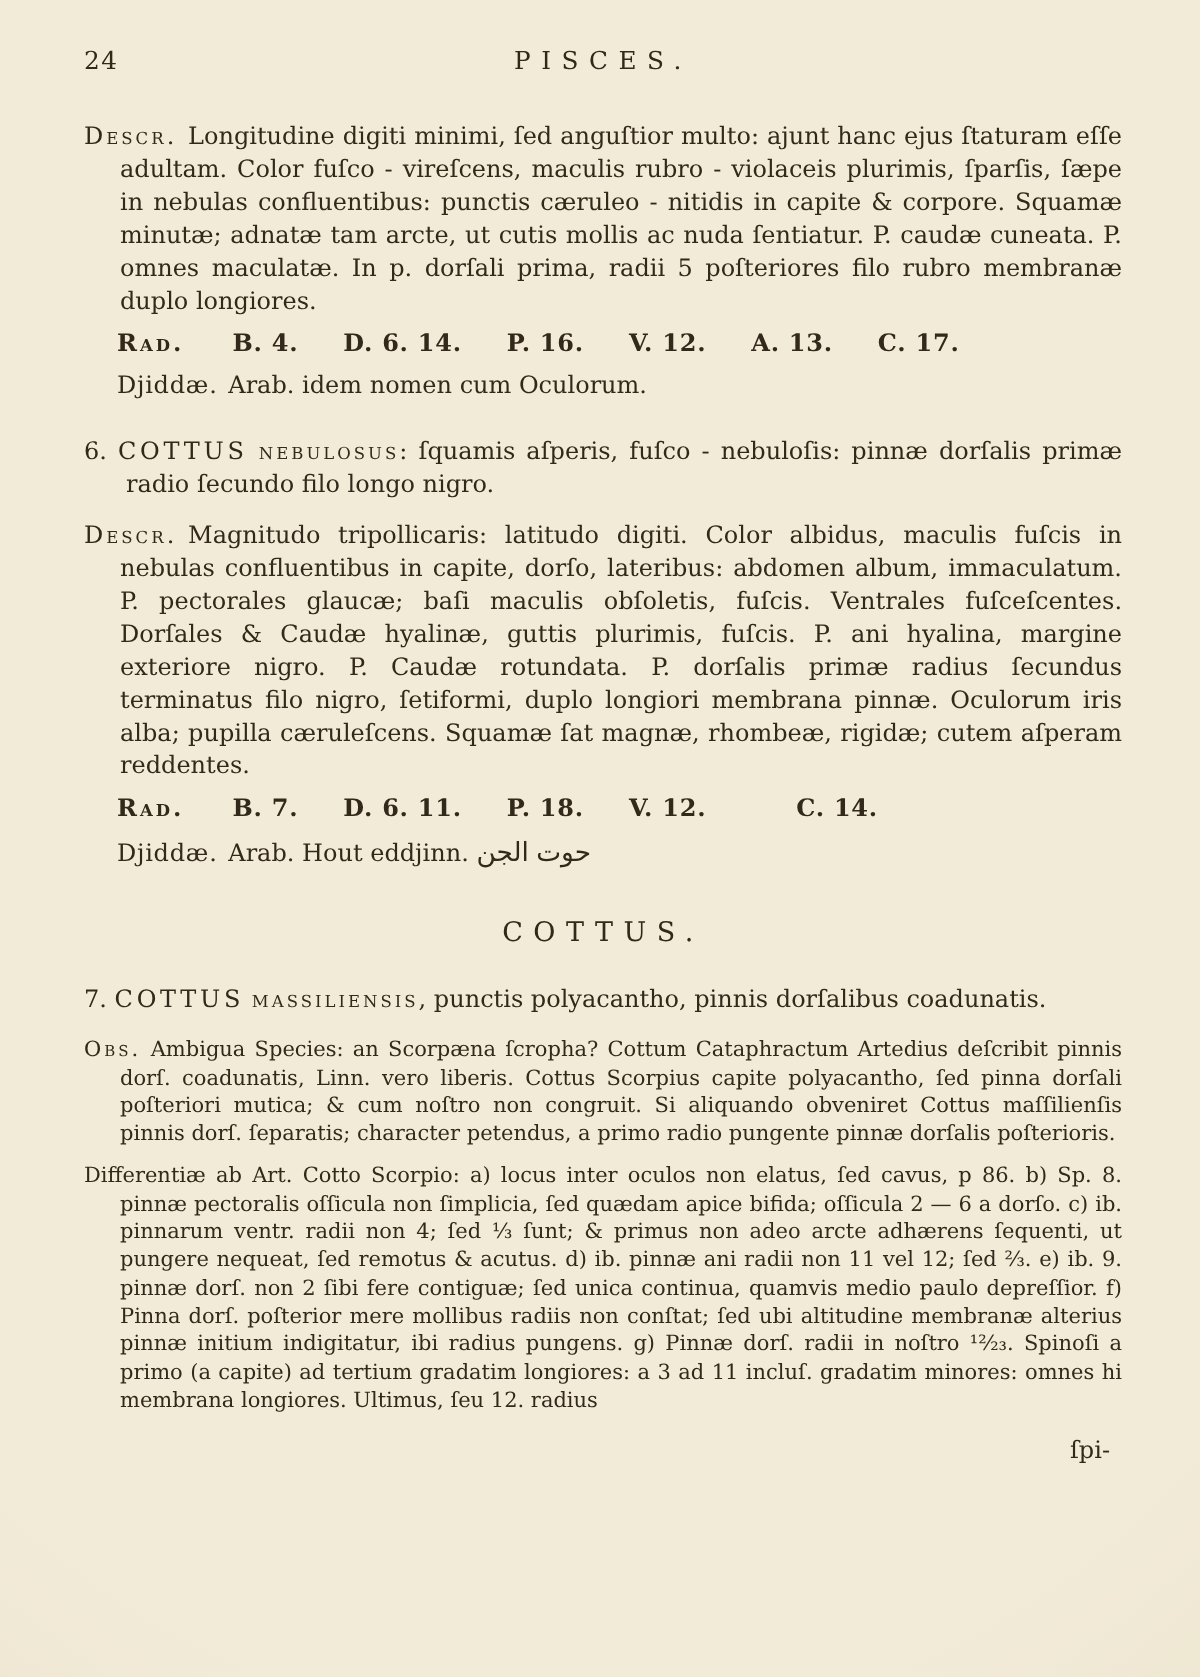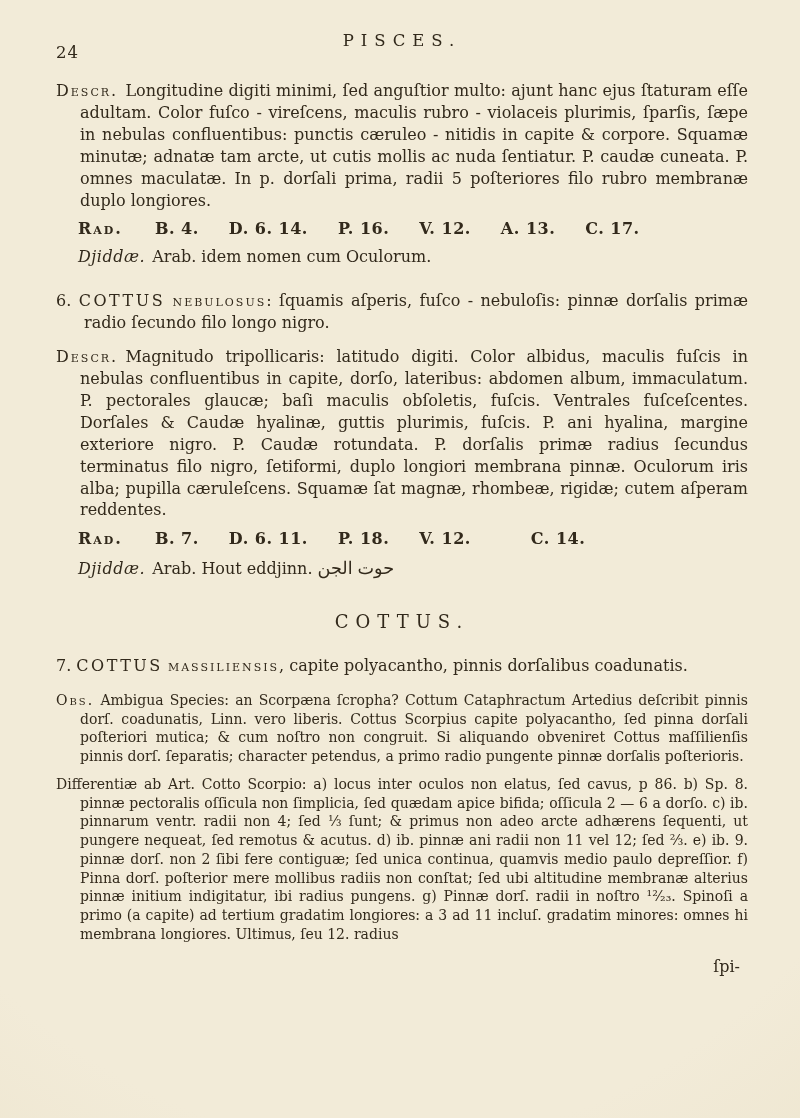--- a/index.html
+++ b/index.html
@@ -9,30 +9,30 @@
     width: 800px; height: 1118px;
     box-sizing: border-box;
     padding: 30px 52px 24px 56px;
     background: radial-gradient(135% 110% at 48% 42%, #f2ebd8 55%, #e6dcc1 100%);
     color: #32291b;
     font-family: "DejaVu Serif", "Liberation Serif", serif;
     font-size: 16px; line-height: 1.37;
     overflow: hidden;
   }
   .pagehead { position: relative; height: 26px; margin-bottom: 24px; font-size: 16.5px; }
-  .pageno  { position: absolute; left: 0; top: 12px; letter-spacing: 1px; }
+  .pageno  { position: absolute; left: 0; top: 0; letter-spacing: 1px; }
   .runhead { position: absolute; left: 0; right: 0; top: 0; text-align: center; letter-spacing: 7px; }
 
   p { margin: 0; text-align: justify; }
   .body-par { margin: 0 0 6px 0; }
   .hang  { padding-left: 24px; text-indent: -24px; }
   .hang2 { padding-left: 28px; text-indent: -28px; }
 
   .lbl    { font-variant: small-caps; letter-spacing: 2px; margin-right: .45em; }
-  .lbl-it { font-style: italic; letter-spacing: .5px; margin-right: .45em; }
+  .lbl-it { letter-spacing: .5px; margin-right: .45em; }
 
   .rad-line { display: flex; gap: 30px; margin: 7px 0 6px 22px; letter-spacing: .5px; font-weight: bold; }
   .rad-line .lbl { margin-right: 2px; }
   .dj-line  { margin: 0 0 22px 22px; text-align: left; }
 
   .species-head { margin: 18px 0 12px 0; }
   .genus-head { margin: 30px 0 20px 0; text-align: center; font-size: 18px; font-weight: 400; letter-spacing: 7px; }
 
   .obs-block { font-size: 14px; line-height: 1.34; margin-top: 14px; }
   .small-par { margin: 0 0 9px 0; }
@@ -79,21 +79,21 @@
     <span>P. 18.</span>
     <span>V. 12.</span>
     <span></span>
     <span>C. 14.</span>
   </p>
 
   <p class="dj-line"><span class="lbl-it">Djiddæ.</span><span class="seg-i">Arab.</span><span> </span><span class="seg-i">Hout eddjinn.</span><span>  </span><span class="seg-ar" dir="rtl">حوت الجن</span></p>
 
   <h2 class="genus-head">COTTUS.</h2>
 
-  <p class="species-head hang2"><span>7. </span><span class="seg-caps">COTTUS</span><span> </span><span class="seg-sc">massiliensis</span><span>, </span><span class="seg-i">capite polyacantho, pinnis dorſalibus coadunatis.</span></p>
+  <p class="species-head hang2"><span>7. </span><span class="seg-caps">COTTUS</span><span> </span><span class="seg-sc">massiliensis</span><span>, </span><span class="seg-i">punctis polyacantho, pinnis dorſalibus coadunatis.</span></p>
 
   <div class="obs-block">
     <p class="small-par hang"><span class="lbl">Obs.</span><span>Ambigua Species: an </span><span class="seg-i">Scorpæna ſcropha</span><span>? </span><span class="seg-i">Cottum Cataphractum</span><span> Artedius deſcribit pinnis dorſ. coadunatis, </span><span class="seg-i">Linn.</span><span> vero liberis. </span><span class="seg-i">Cottus Scorpius</span><span> capite polyacantho, ſed pinna dorſali poſteriori mutica; &amp; cum noſtro non congruit. Si aliquando obveniret </span><span class="seg-i">Cottus maſſilienſis</span><span> pinnis dorſ. ſeparatis; character petendus, </span><span class="seg-i">a primo radio pungente pinnæ dorſalis poſterioris</span><span>.</span></p>
     <p class="small-par hang"><span class="seg-i">Differentiæ</span><span> ab </span><span class="seg-i">Art.</span><span> </span><span class="seg-i">Cotto Scorpio</span><span>: a) locus inter oculos non elatus, ſed cavus, p 86. b) </span><span class="seg-i">Sp.</span><span> 8. pinnæ pectoralis oſſicula non ſimplicia, ſed quædam apice bifida; oſſicula 2 — 6 a dorſo. c) </span><span class="seg-i">ib.</span><span> pinnarum ventr. radii non 4; ſed ⅓ ſunt; &amp; primus non adeo arcte adhærens ſequenti, ut pungere nequeat, ſed remotus &amp; acutus. d) </span><span class="seg-i">ib.</span><span> pinnæ ani radii non 11 vel 12; ſed ⅔. e) </span><span class="seg-i">ib.</span><span> 9. pinnæ dorſ. non 2 ſibi fere contiguæ; ſed unica continua, quamvis medio paulo depreſſior. f) Pinna dorſ. poſterior mere mollibus radiis non conſtat; ſed ubi altitudine membranæ alterius pinnæ initium indigitatur, ibi radius pungens. g) Pinnæ dorſ. radii in noſtro ¹²⁄₂₃. Spinoſi a primo (a capite) ad tertium gradatim longiores: a 3 ad 11 incluſ. gradatim minores: omnes hi membrana longiores. Ultimus, ſeu 12. radius</span></p>
   </div>
 
   <div class="catchword">ſpi-</div>
 
 </div>
 

